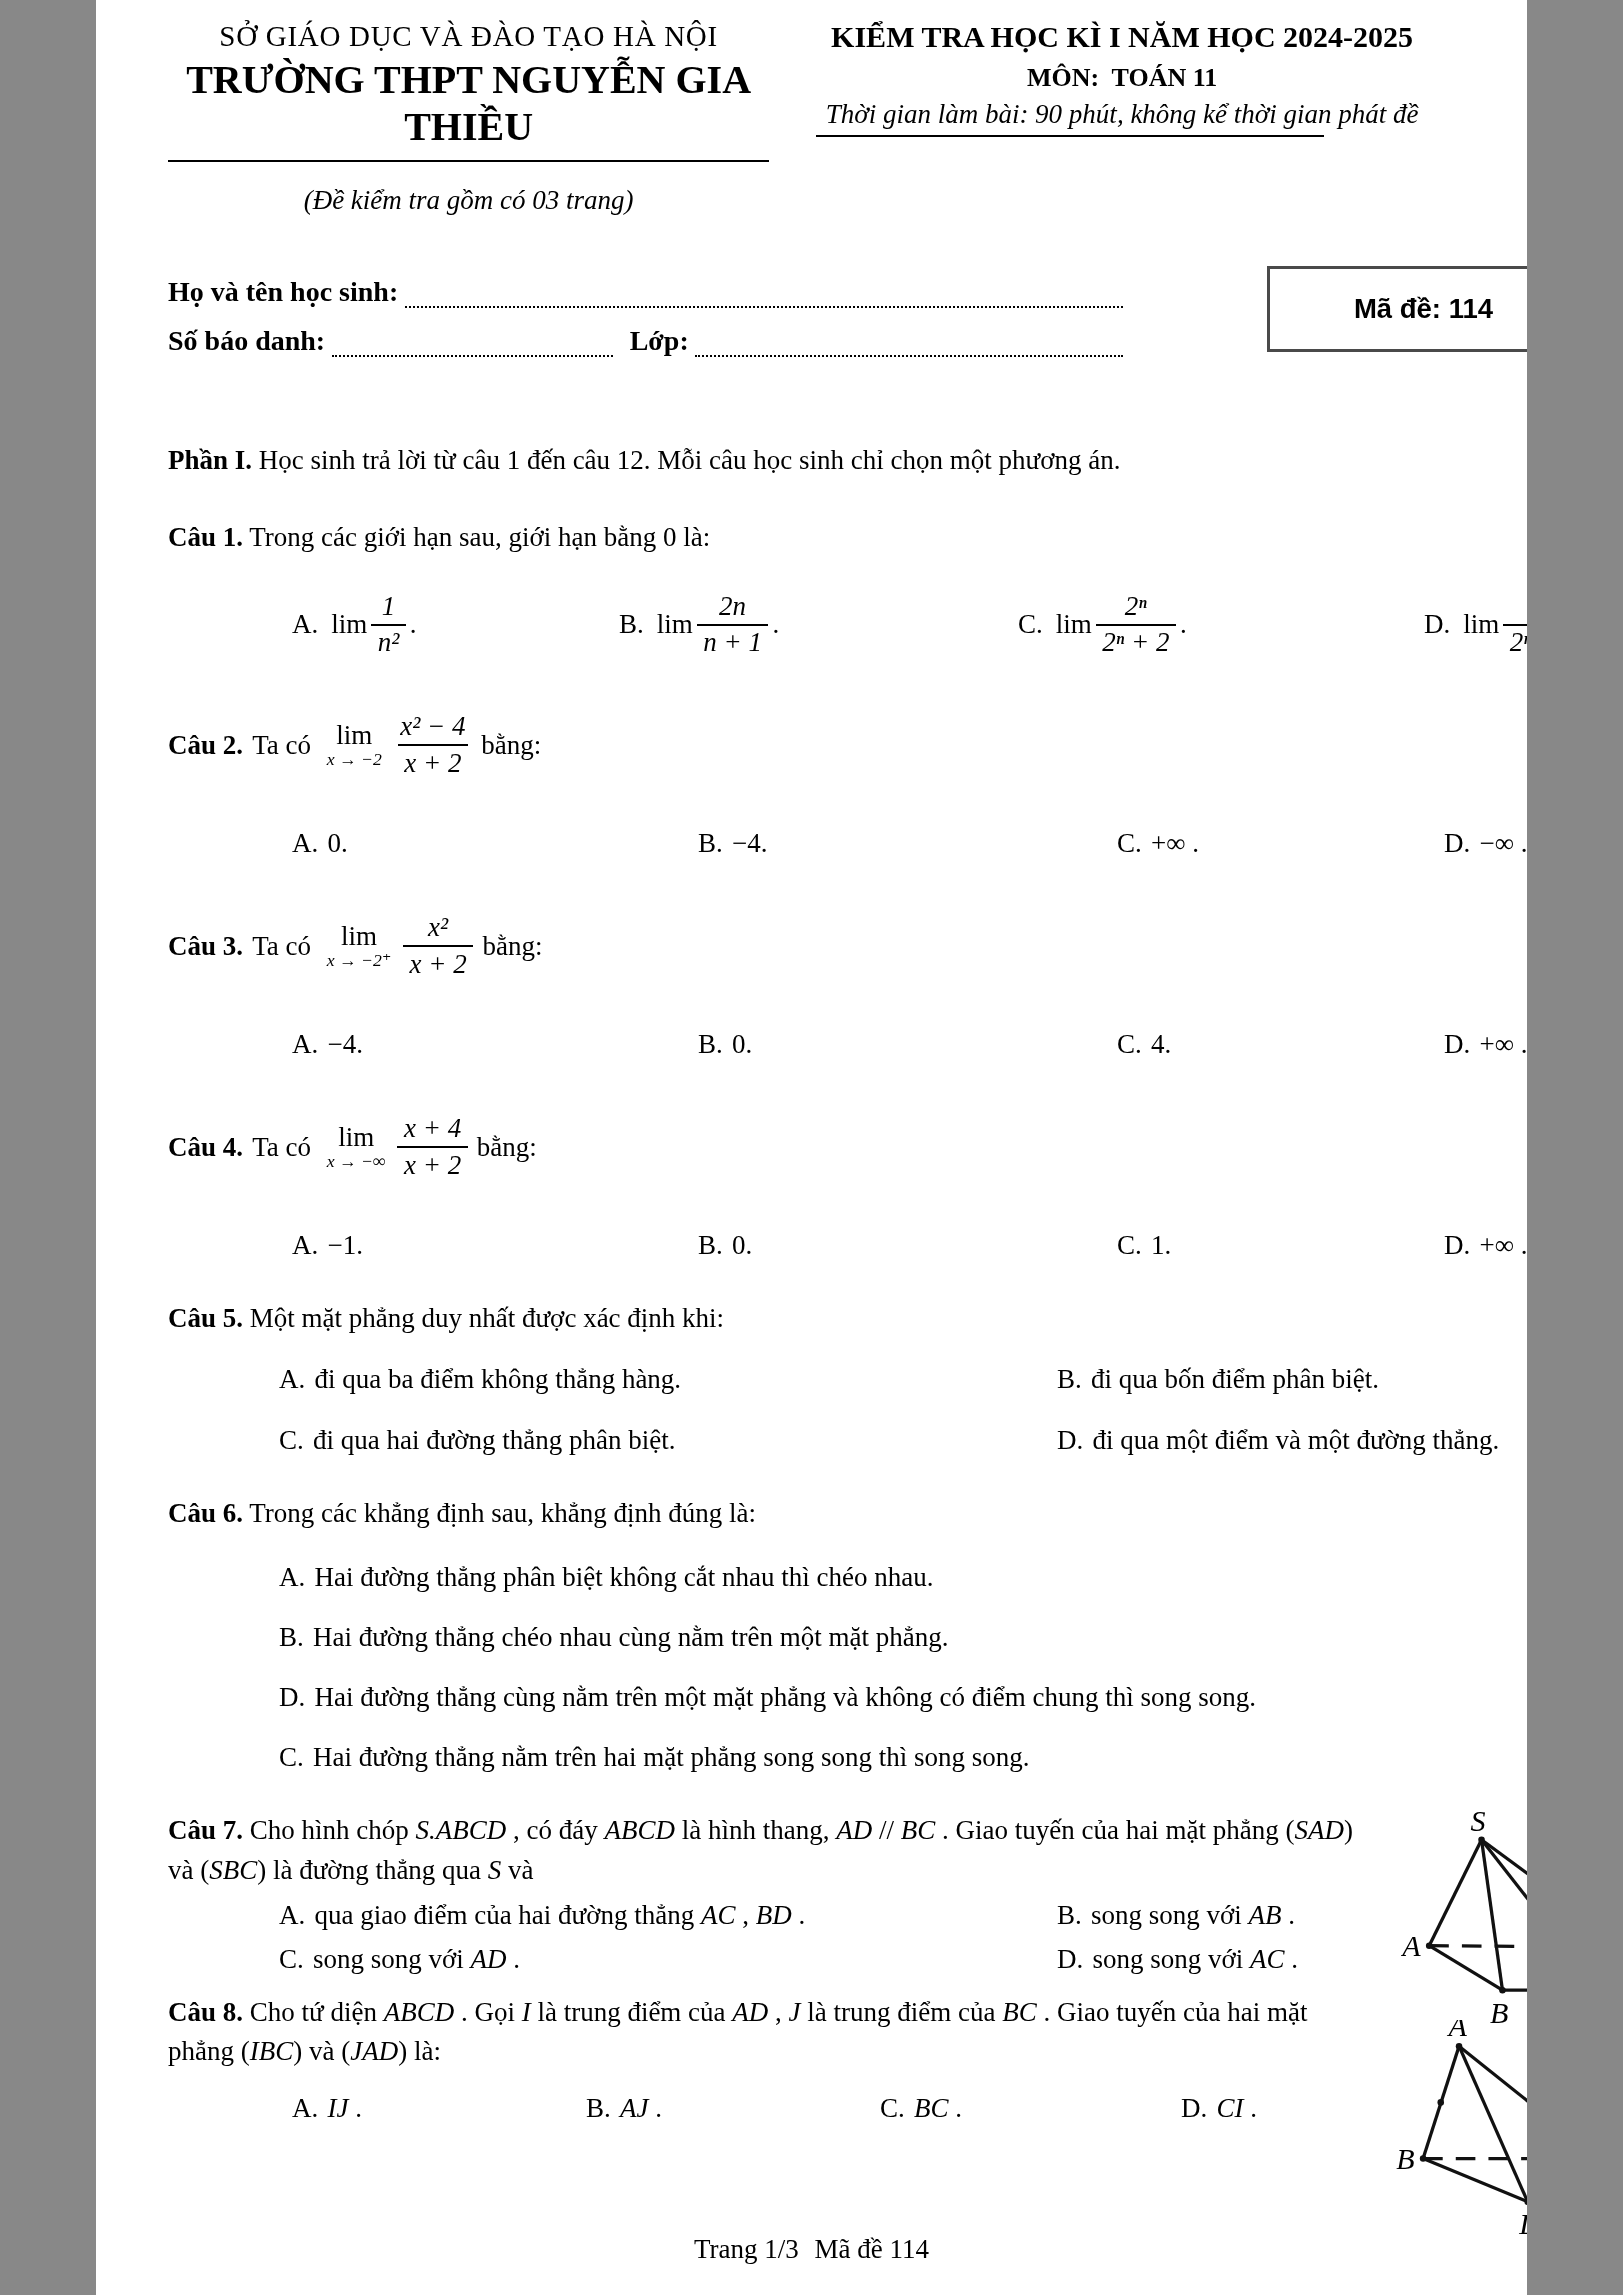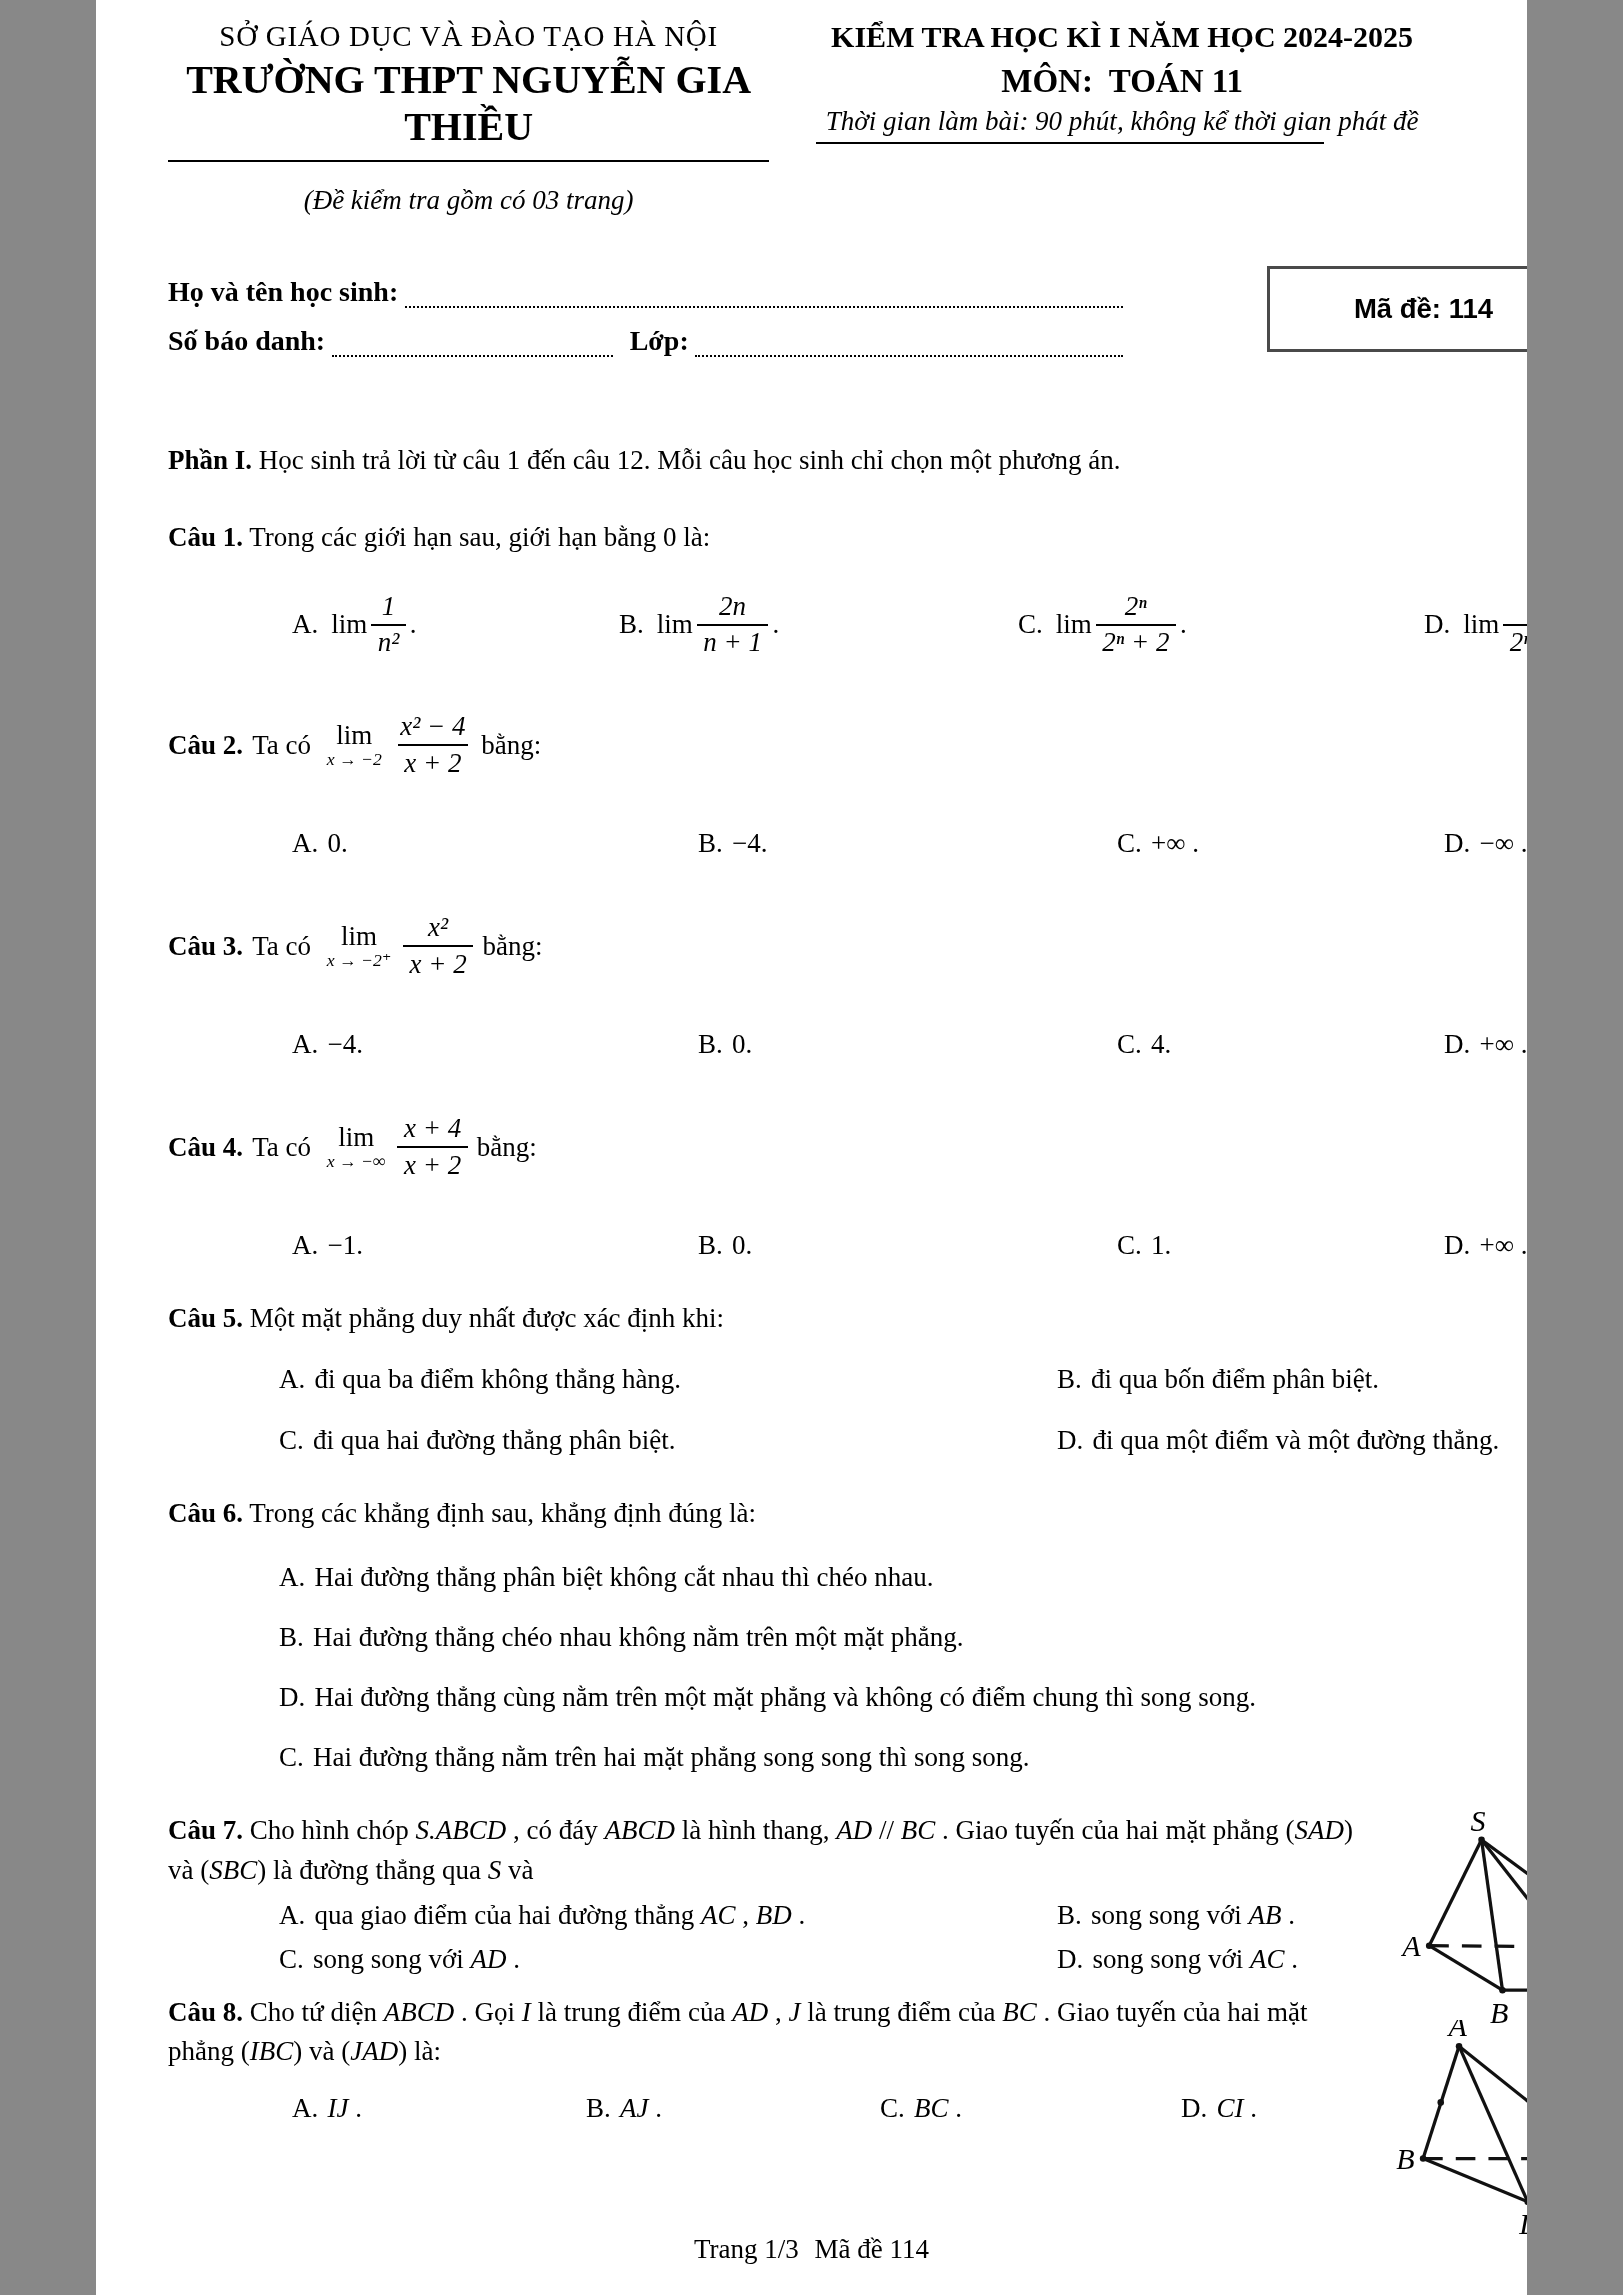--- a/index.html
+++ b/index.html
@@ -17,21 +17,21 @@
   .content { padding: 19.6px 52px 0 72px; }
 
   
   .header { display: flex; }
   .h-left { width: 46%; text-align: center; }
   .h-right { width: 54%; text-align: center; }
   .h-left .l1 { font-size: 29px; letter-spacing: 0.7px; }
   .h-left .l2 { display:inline-block; font-size: 40px; font-weight: bold; padding: 3.9px 2.6px 9.2px 2.6px; border-bottom: 2.6px solid #000; }
   .h-left .l3 { margin-top: 23.6px; font-style: italic; font-size: 27px; }
   .h-right .l1 { font-size: 30px; font-weight: bold; }
-  .h-right .l2 { margin-top: 9.2px; font-size: 33px; font-weight: bold; white-space: pre; }
+  .h-right .l2 { margin-top: 9.2px; font-size: 26px; font-weight: bold; white-space: pre; }
   .h-right .l3 { margin-top: 6.5px; font-style: italic; font-size: 27px; }
   .h-right .rule { width: 72%; margin: 5.2px auto 0 47px; border-top: 2.6px solid #000; }
 
   
   .student { margin-top: 60px; position: relative; }
   .srow { display: flex; align-items: flex-end; width: 955px; margin-top: 17px; font-weight: bold; font-size: 28px; }
   .dots { border-bottom: 2.3px dotted #000; height: 26px; }
   .dots.grow { flex: 1; margin-left: 6.5px; }
   .dots.fixed { width: 281px; margin-left: 6.5px; }
   .srow .lab2 { margin-left: 17px; }
@@ -254,21 +254,21 @@
         <span class="opt"><span class="letter">D.</span><span>đi qua một điểm và một đường thẳng.</span></span>
       </div>
     </div>
 
     <div class="question">
       <div class="qtext">
         <b class="lead">Câu 6.</b><span> Trong các khẳng định sau, khẳng định đúng là:</span>
       </div>
       <div class="optstack">
         <div class="opt"><span class="letter">A.</span><span>Hai đường thẳng phân biệt không cắt nhau thì chéo nhau.</span></div>
-        <div class="opt"><span class="letter">B.</span><span>Hai đường thẳng chéo nhau không nằm trên một mặt phẳng.</span></div>
+        <div class="opt"><span class="letter">B.</span><span>Hai đường thẳng chéo nhau cùng nằm trên một mặt phẳng.</span></div>
         <div class="opt"><span class="letter">D.</span><span>Hai đường thẳng cùng nằm trên một mặt phẳng và không có điểm chung thì song song.</span></div>
         <div class="opt"><span class="letter">C.</span><span>Hai đường thẳng nằm trên hai mặt phẳng song song thì song song.</span></div>
       </div>
     </div>
 
     <div class="question q7wrap">
       <div class="qtext">
         <b class="lead">Câu 7.</b><span> Cho hình chóp <i>S.ABCD</i> , có đáy <i>ABCD</i> là hình thang, <i>AD</i> // <i>BC</i> . Giao tuyến của hai mặt phẳng (<i>SAD</i>) và (<i>SBC</i>) là đường thẳng qua <i>S</i> và</span>
       </div>
       <div class="opts2" style="row-gap:13px; margin-top:10px;">

